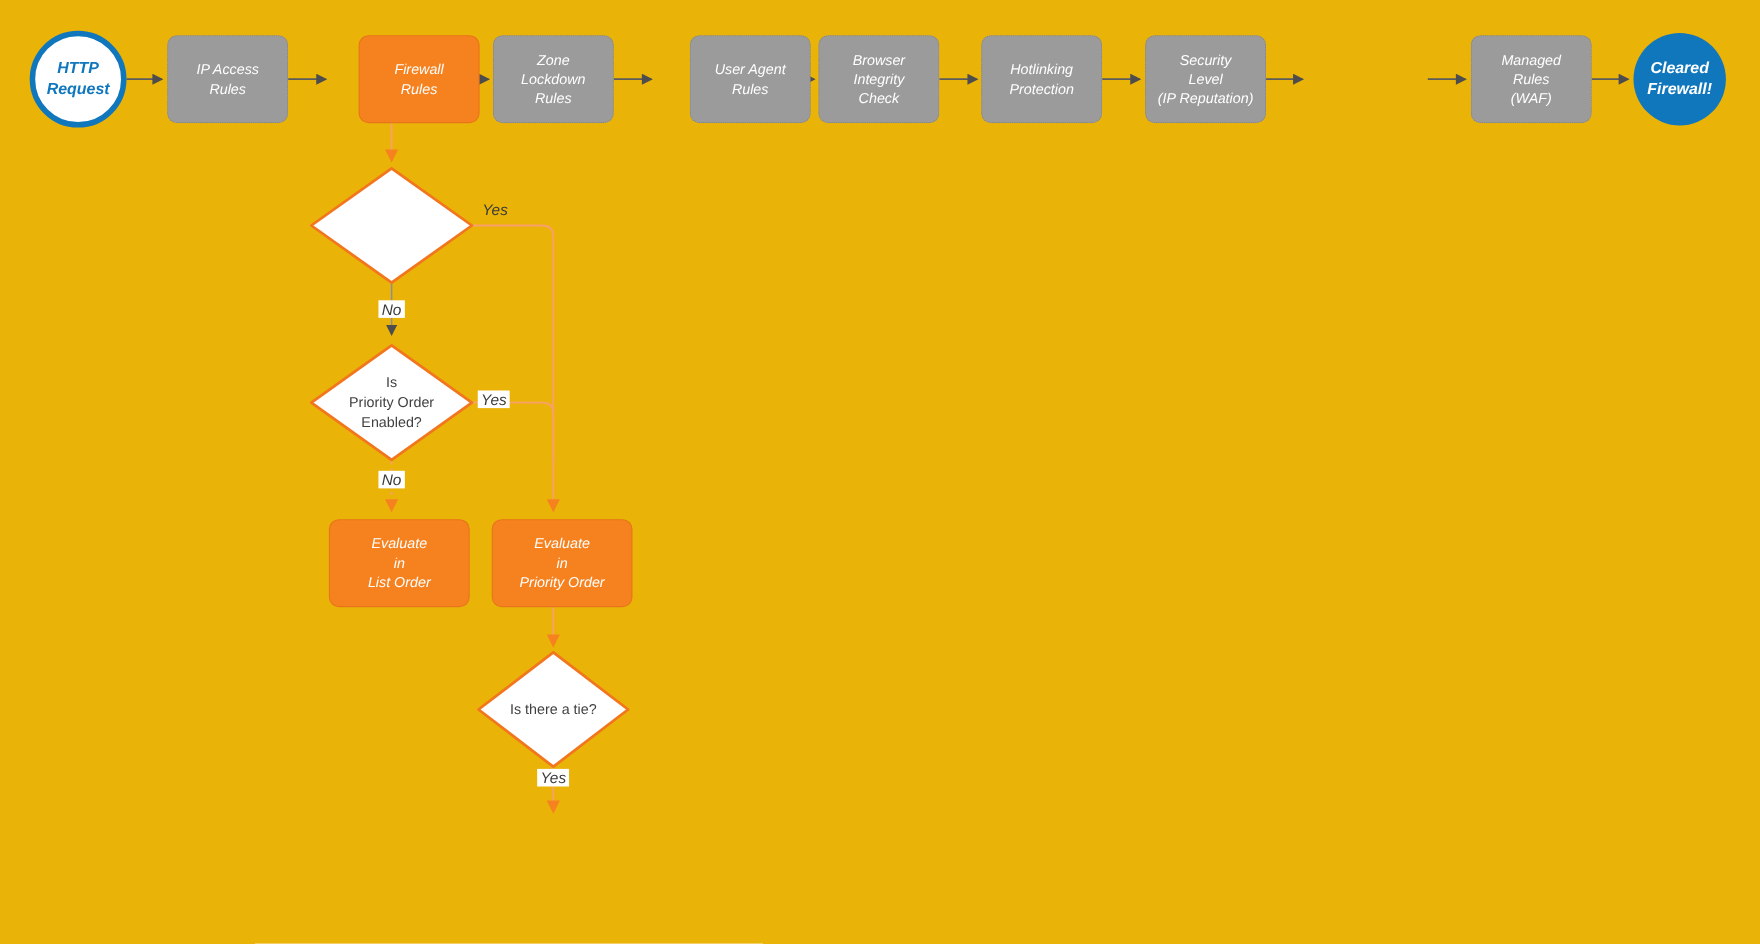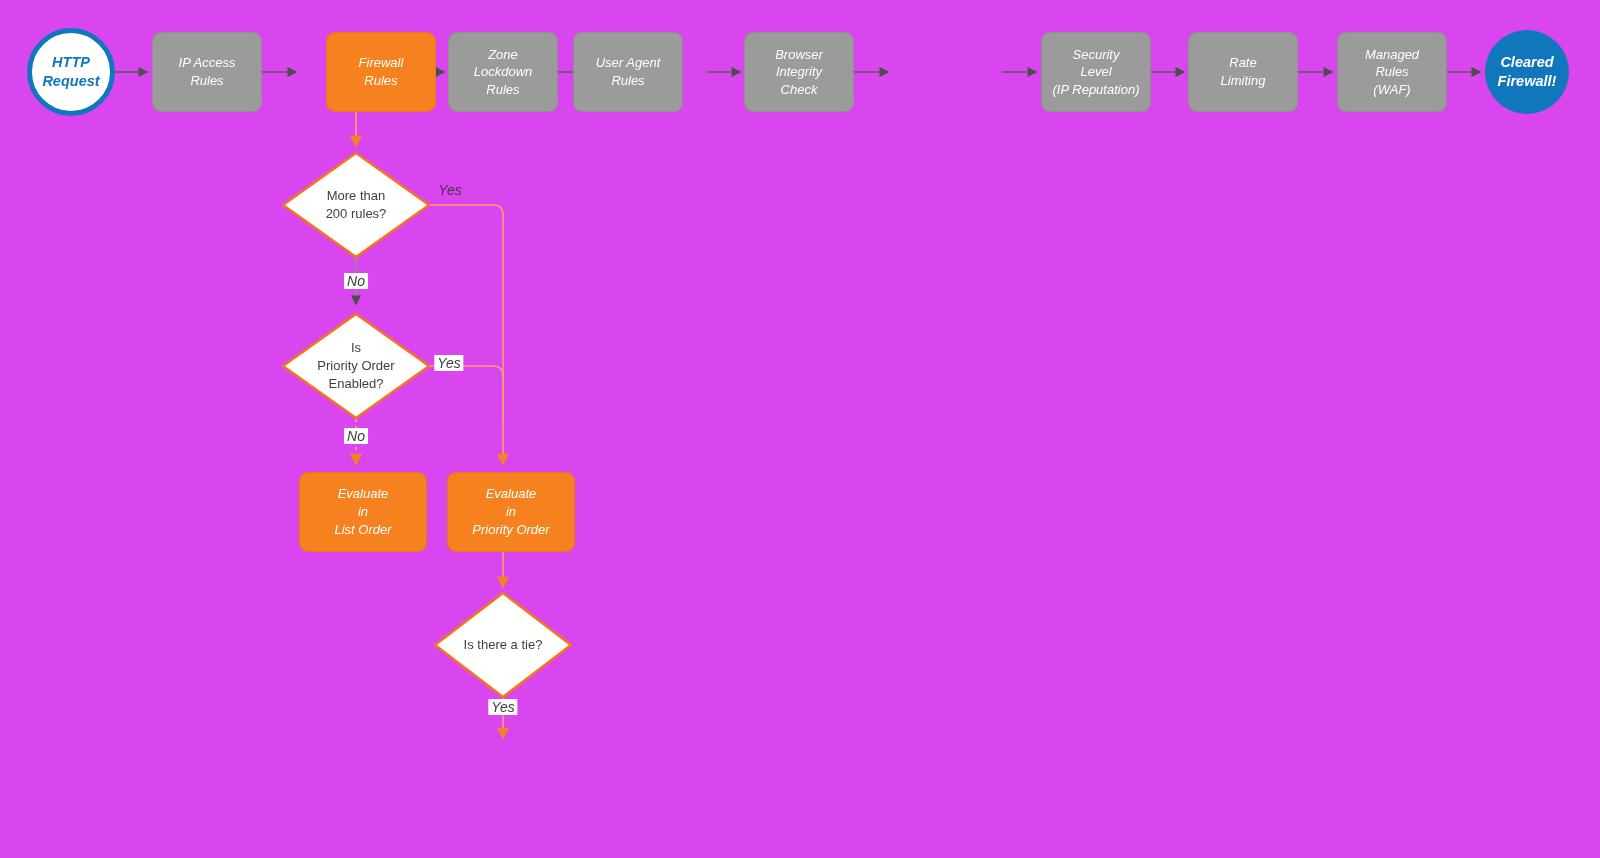--- a/index.html
+++ b/index.html
@@ -1,17 +1,17 @@
 <!DOCTYPE html>
 <html><head>
 <meta charset="utf-8">
 <style>
   html,body{margin:0;padding:0;background:#ffffff;}
   .canvas{
-    position:relative;width:1600px;height:858px;background:#d946ef;overflow:hidden;
+    position:relative;width:1600px;height:858px;background:#eab308;overflow:hidden;
     font-family:"Liberation Sans","DejaVu Sans",sans-serif;
   }
   svg.edges{position:absolute;left:0;top:0;width:1600px;height:858px;}
   .node{
     position:absolute;display:flex;align-items:center;justify-content:center;
     text-align:center;white-space:pre-line;box-sizing:border-box;
   }
   .stage{
     width:110px;height:80px;top:32px;border-radius:9px;
     background:#9B9B9B;border:1px dotted #848484;
@@ -100,46 +100,44 @@
   </div>
   <div class="node stage highlight" style="left:301px">
     <span>Firewall
 Rules</span>
   </div>
   <div class="node stage" style="left:448px">
     <span>Zone
 Lockdown
 Rules</span>
   </div>
-  <div class="node stage" style="left:573px">
+  <div class="node stage" style="left:627px">
     <span>User Agent
 Rules</span>
   </div>
   <div class="node stage" style="left:744px">
     <span>Browser
 Integrity
 Check</span>
   </div>
+  <div class="node stage" style="left:892px">
+    <span>Hotlinking
+Protection</span>
+  </div>
   <div class="node stage" style="left:1041px">
     <span>Security
 Level
 (IP Reputation)</span>
-  </div>
-  <div class="node stage" style="left:1188px">
-    <span>Rate
-Limiting</span>
   </div>
   <div class="node stage" style="left:1337px">
     <span>Managed
 Rules
 (WAF)</span>
   </div>
 
-  <div class="diamond-label" style="left:291px;top:175px;width:130px;height:60px">More than
-200 rules?</div>
   <div class="diamond-label" style="left:291px;top:330px;width:130px;height:72px">Is
 Priority Order
 Enabled?</div>
   <div class="diamond-label" style="left:438px;top:625px;width:130px;height:40px">Is there a tie?</div>
 
   <div class="node action-box" style="left:299px;top:472px">
     <span>Evaluate
 in
 List Order</span>
   </div>

